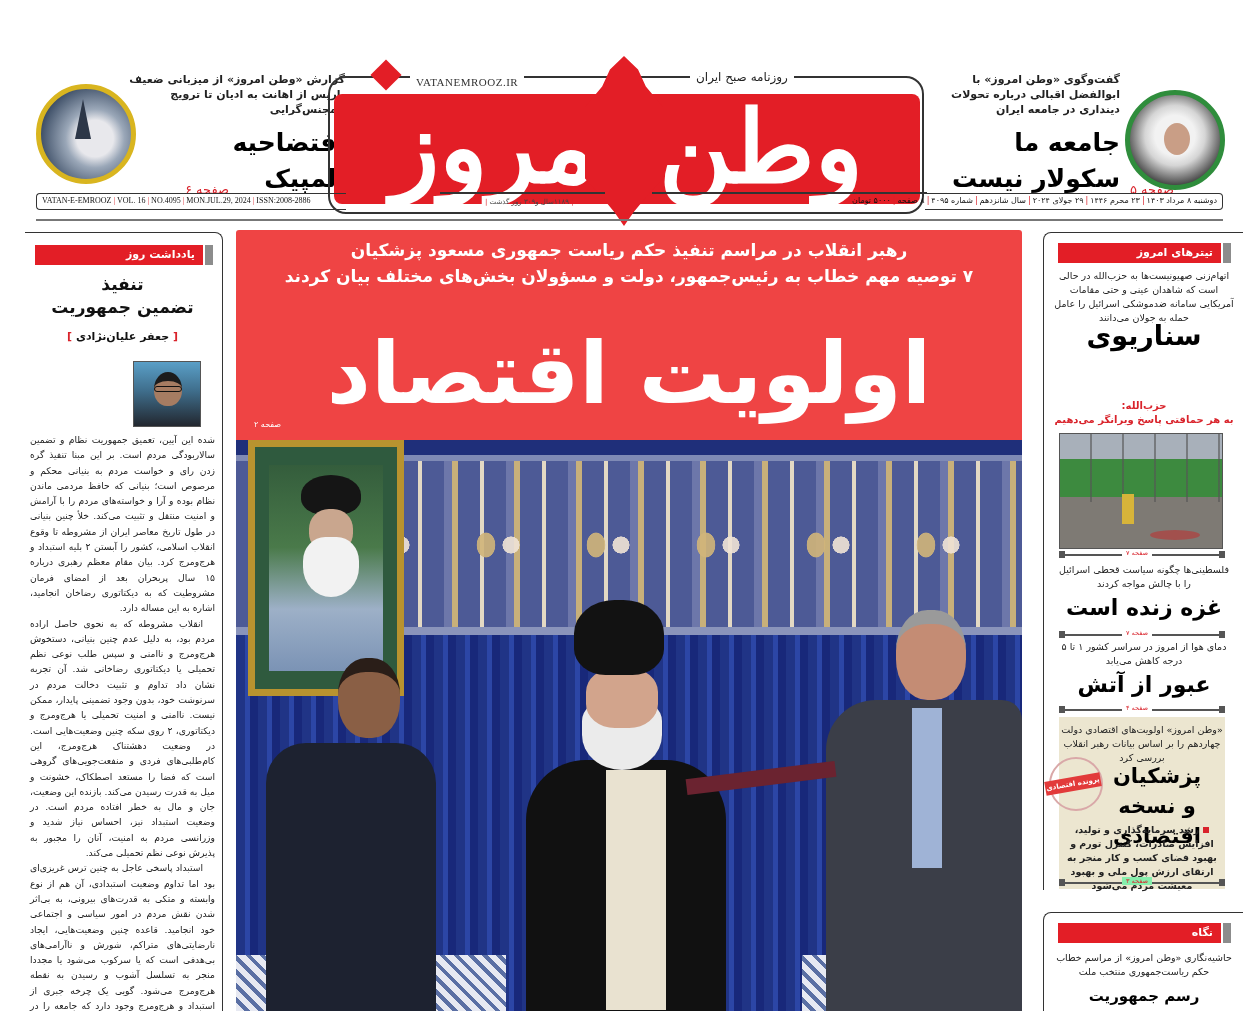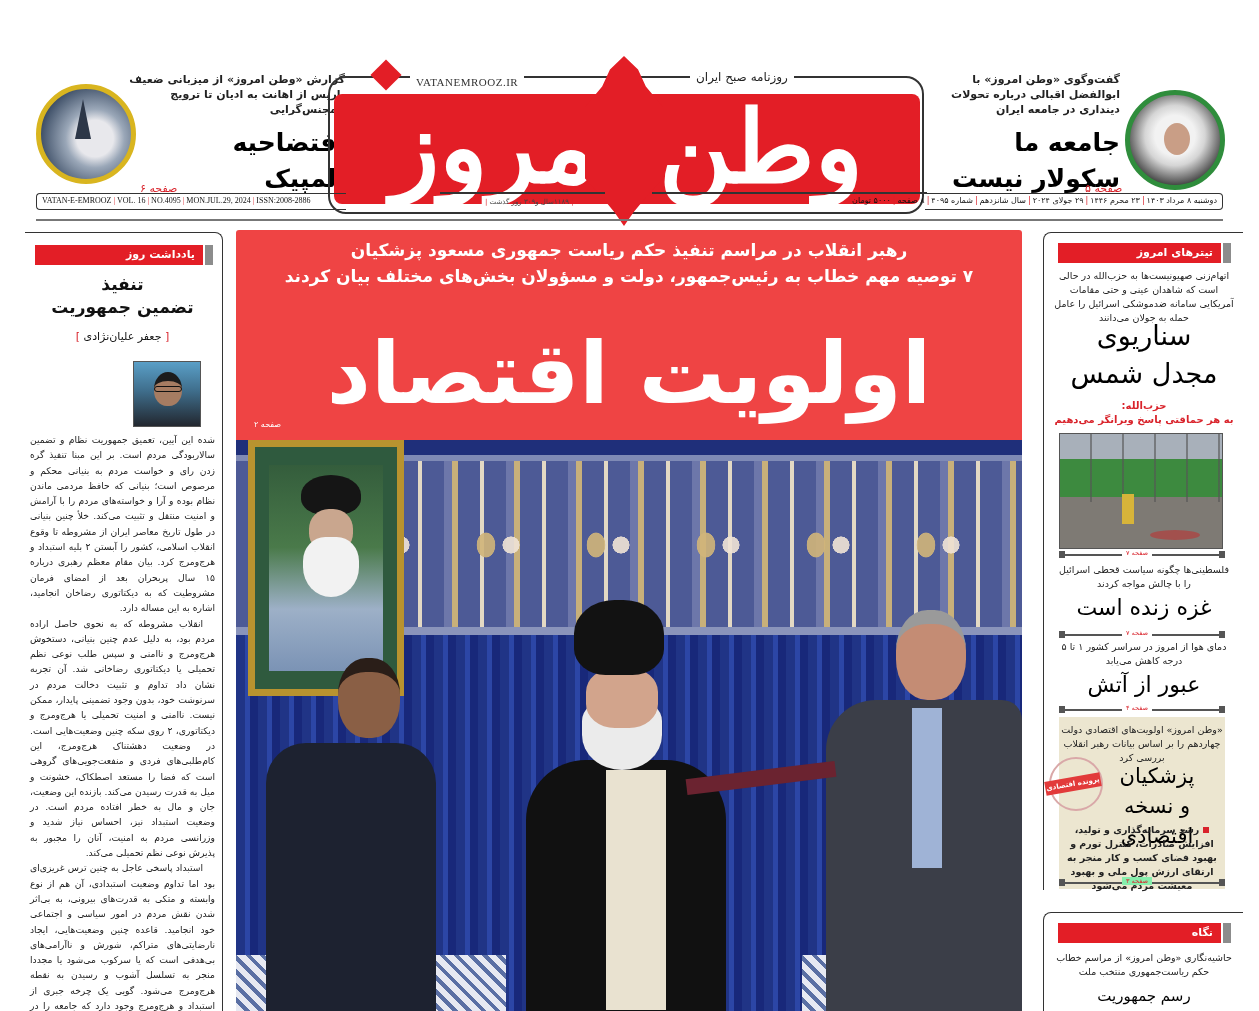--- a/index.html
+++ b/index.html
@@ -4,21 +4,21 @@
 <style>
   * { box-sizing: border-box; margin: 0; padding: 0; }
   html, body { width: 1259px; height: 1011px; overflow: hidden; background: #ffffff; }
   body { font-family: "DejaVu Sans", sans-serif; color: #111; position: relative; direction: rtl; }
 
   
   .masthead { position: absolute; left: 0; top: 0; width: 1259px; height: 222px; }
   .teaser { position: absolute; top: 72px; width: 290px; }
   .teaser .kicker { font-size: 11px; font-weight: bold; line-height: 15px; color: #222; }
   .teaser .headline { font-size: 25px; font-weight: bold; line-height: 36px; color: #000; margin-top: 8px; letter-spacing: -0.5px; }
-  .teaser .page-ref { font-size: 11px; color: #d9232b; position: absolute; }
+  .teaser .page-ref { font-size: 13px; color: #d9232b; position: absolute; margin-left: 45px; }
   .teaser-left { left: 40px; }
   .teaser-left .texts { position: absolute; left: 75px; width: 230px; text-align: right; }
   .teaser-left .page-ref { left: 100px; top: 110px; }
   .teaser-right { left: 930px; }
   .teaser-right .texts { position: absolute; left: 0; width: 190px; text-align: right; }
   .teaser-right .page-ref { left: 155px; top: 110px; }
 
   .circle-photo { position: absolute; width: 100px; height: 100px; border-radius: 50%; overflow: hidden; }
   .circle-left { left: 36px; top: 84px; border: 5px solid #d9b51f; background: radial-gradient(circle at 60% 55%, #e8e8ec 0 25%, #9aa7b8 40%, #3d4e66 75%); }
   .circle-left .tower { position: absolute; left: 34px; top: 10px; width: 0; height: 0; border-left: 8px solid transparent; border-right: 8px solid transparent; border-bottom: 40px solid #2d3748; }
@@ -41,21 +41,21 @@
   .since-text { position: absolute; left: 485px; top: 198px; font-size: 7px; color: #444; }
   .since-text .sep { color: #d9232b; }
   .rule { position: absolute; background: #333; height: 2px; }
 
   
   .col-left { position: absolute; left: 25px; top: 232px; width: 198px; height: 790px; border-top: 1.5px solid #333; border-right: 1.5px solid #333; border-radius: 0 8px 0 0; }
   .section-label { position: absolute; height: 20px; background: #e31e26; color: #fff; font-size: 11px; font-weight: bold; line-height: 20px; padding-right: 8px; text-align: right; }
   .section-label::after { content: ""; position: absolute; right: -10px; top: 0; width: 8px; height: 20px; background: #8c8c8c; }
   .col-left .section-label { left: 10px; top: 12px; width: 168px; }
   .ed-title { position: absolute; left: 5px; top: 40px; width: 185px; text-align: center; font-size: 17px; font-weight: bold; line-height: 23px; }
-  .ed-author { position: absolute; left: 5px; top: 97px; width: 185px; text-align: center; font-size: 11px; font-weight: normal; }
+  .ed-author { position: absolute; left: 5px; top: 97px; width: 185px; text-align: center; font-size: 11px; font-weight: bold; }
   .ed-author .br { color: #d9232b; }
   .author-photo { position: absolute; left: 108px; top: 128px; width: 68px; height: 66px; border: 1px solid #555; background: linear-gradient(180deg, #5a9fc7 0%, #3f6e8c 45%, #22272f 100%); overflow: hidden; }
   .author-photo .head { position: absolute; left: 20px; top: 10px; width: 28px; height: 34px; border-radius: 50% 50% 45% 45%; background: #a67c62; border-top: 9px solid #1c1c1c; }
   .author-photo .glasses { position: absolute; left: 20px; top: 24px; width: 28px; height: 6px; border: 1.5px solid #111; border-radius: 3px; }
   .ed-text { position: absolute; top: 124px; font-size: 9.2px; line-height: 15.3px; text-align: justify; color: #1a1a1a; }
   .ed-text.narrow { left: 5px; width: 100px; }
   .ed-body { position: absolute; left: 5px; top: 199px; width: 185px; font-size: 9.2px; line-height: 15.3px; text-align: justify; color: #1a1a1a; }
   .ed-body p { text-indent: 12px; margin-bottom: 0; }
   .ed-body p:first-child { text-indent: 0; }
 
@@ -89,21 +89,21 @@
   .p-right .head { position: absolute; left: 120px; top: 0; width: 70px; height: 90px; border-radius: 45%; background: #c48c74; border-top: 14px solid #9a9a9a; }
   .p-right .body { position: absolute; left: 50px; top: 90px; width: 196px; height: 320px; background: #3b3e48; border-radius: 50px 20px 0 0; }
   .p-right .shirt { position: absolute; left: 136px; top: 98px; width: 30px; height: 160px; background: #9fb3d6; }
   .document { position: absolute; left: 450px; top: 330px; width: 150px; height: 16px; background: #6b2330; transform: rotate(-7deg); }
   .chair { position: absolute; top: 515px; height: 56px; background: repeating-linear-gradient(45deg, #e7e9f2 0 6px, #5a6fa4 6px 10px); }
 
   
   .col-right { position: absolute; left: 1043px; top: 232px; width: 200px; height: 658px; border-top: 1.5px solid #333; border-left: 1.5px solid #333; border-radius: 8px 0 0 0; }
   .col-right .section-label { left: 14px; top: 10px; width: 163px; }
   .cr-kicker { position: absolute; left: 10px; width: 180px; text-align: center; font-size: 9.5px; line-height: 14px; color: #222; }
-  .cr-headline { position: absolute; left: 6px; width: 188px; text-align: center; font-weight: normal; color: #000; letter-spacing: -0.5px; }
+  .cr-headline { position: absolute; left: 6px; width: 188px; text-align: center; font-weight: bold; color: #000; letter-spacing: -0.5px; }
   .cr-red { position: absolute; left: 10px; width: 180px; text-align: center; font-size: 10px; line-height: 14px; color: #d9232b; font-weight: bold; }
   .cr-photo { position: absolute; left: 15px; top: 200px; width: 164px; height: 116px; border: 1px solid #555; background: linear-gradient(180deg, #a8b0ba 0 22%, #3d8a3f 22% 55%, #7e7a74 55% 100%); overflow: hidden; }
   .cr-photo .net { position: absolute; left: 0; top: 0; width: 100%; height: 60%; background: repeating-linear-gradient(90deg, transparent 0 30px, #555 30px 32px); opacity: 0.6; }
   .cr-photo .ff { position: absolute; left: 62px; top: 60px; width: 12px; height: 30px; background: #d7b43a; }
   .cr-photo .blood { position: absolute; left: 90px; top: 96px; width: 50px; height: 10px; background: #b33; border-radius: 50%; opacity: 0.6; }
   .divider { position: absolute; left: 15px; width: 166px; height: 8px; }
   .divider::before { content: ""; position: absolute; left: 0; right: 0; top: 3px; height: 1.5px; background: #555; }
   .divider::after { content: ""; position: absolute; left: 0; top: 0; width: 6px; height: 7px; background: #555; box-shadow: 160px 0 0 #555; }
   .divider span { position: absolute; left: 63px; top: -2px; background: #fff; font-size: 6.5px; color: #d9232b; padding: 0 4px; z-index: 1; }
   .highlight-box { position: absolute; left: 15px; top: 484px; width: 166px; height: 172px; background: #ece6d0; }
@@ -229,21 +229,20 @@
   </div>
 </section>
 
 <section class="col-right">
   <div class="section-label">تیترهای امروز</div>
 
   <div>
     <div class="cr-kicker" style="top:36px;">اتهام‌زنی صهیونیست‌ها به حزب‌الله در حالی است که شاهدان عینی و حتی مقامات آمریکایی سامانه ضدموشکی اسرائیل را عامل حمله به جولان می‌دانند</div>
     <div class="cr-headline" style="top:84px; font-size:27px; line-height:38px;">
       <div>سناریوی</div>
-      <div>مجدل شمس</div>
     </div>
     <div class="cr-red" style="top:166px;">
       <div>حزب‌الله:</div>
       <div>به هر حماقتی پاسخ ویرانگر می‌دهیم</div>
     </div>
     <div class="cr-photo">
       <div class="net"></div>
         <div class="ff"></div>
         <div class="blood"></div>
     </div>

